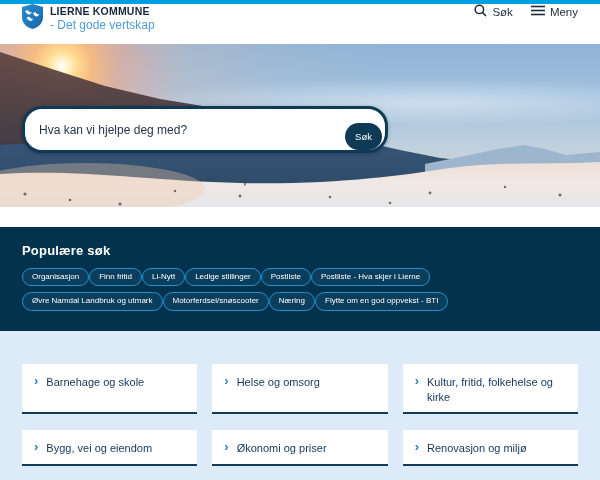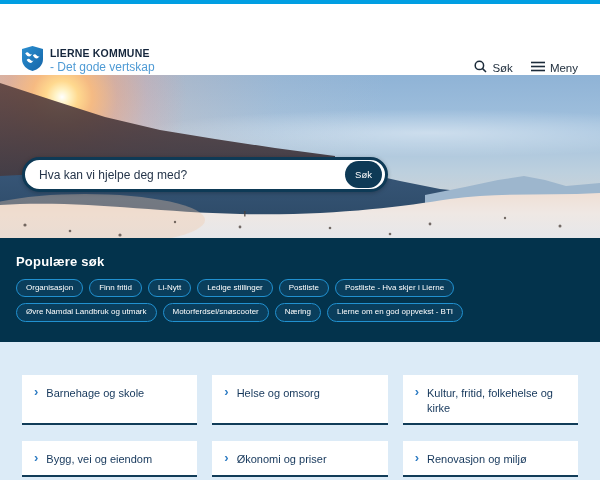--- a/index.html
+++ b/index.html
@@ -1,57 +1,57 @@
 <!DOCTYPE html>
 <html><head>
 <meta charset="utf-8">
 <style>
   * { margin:0; padding:0; box-sizing:border-box; }
   html,body { width:600px; height:480px; overflow:hidden; background:#fff;
               font-family:"Liberation Sans", sans-serif; }
 
   
   .topbar { height:4px; background:#009ee2; }
-  .header { height:40px; background:#fff; display:flex; align-items:flex-end;
-            justify-content:space-between; padding:0 22px;margin-top:31px; }
+  .header { height:40px; background:#fff; display:flex; align-items:flex-start;
+            justify-content:space-between; padding:0 22px; }
   .brand { display:flex; align-items:center; gap:7px; }
   .brand-text .title { font-size:10.5px; font-weight:bold; color:#15263c; letter-spacing:.2px; }
   .brand-text .subtitle { font-size:12px; color:#4f9bd5; margin-top:1px; }
   .hnav { display:flex; align-items:center; gap:18px; }
   .hnav-item { display:flex; align-items:center; gap:5px; font-size:11.5px;
                color:#1c2b3a; cursor:pointer; }
 
   
   .hero { position:relative; height:163px; overflow:hidden;
     background:
       radial-gradient(circle at 62px 22px, #ffffff 0px, #fff3c6 7px, #ffd98f 16px,
         rgba(255,186,120,.85) 30px, rgba(248,160,120,.45) 55px,
         rgba(242,150,140,.2) 85px, rgba(242,150,140,0) 125px),
       radial-gradient(ellipse 420px 34px at 430px 58px, rgba(255,255,255,.45), rgba(255,255,255,0) 70%),
       linear-gradient(100deg, rgba(245,198,162,.55) 0%, rgba(235,195,175,.32) 25%,
         rgba(210,200,198,.12) 45%, rgba(0,0,0,0) 62%),
       linear-gradient(to bottom, #8fb3d6 0%, #a3c2de 35%, #bdd0de 60%, #cfd3d6 80%, #dad9da 100%);
   }
   .hero svg.scene { position:absolute; inset:0; width:100%; height:100%; }
 
-  .searchbar { position:absolute; left:22px; top:62px; width:366px; height:35px;
+  .searchbar { position:absolute; left:22px; top:62px; width:366px; height:47px;
     background:#fff; border:3px solid #0e3a56; border-radius:20px;
-    display:flex; align-items:center; box-shadow:0 1px 4px rgba(0,0,0,.25);margin-top:20px; }
+    display:flex; align-items:flex-end; box-shadow:0 1px 4px rgba(0,0,0,.25); }
   .searchbar input { flex:1; height:100%; border:none; outline:none; background:transparent;
     font-size:12px; color:#1c2b3a; padding:0 8px 0 14px;
     font-family:"Liberation Sans", sans-serif; }
   .searchbar input::placeholder { color:#25354a; opacity:1; }
   .searchbar .go { width:37px; height:27px; margin-right:3px; border:none; border-radius:14px;
     background:#0e3a56; color:#fff; font-size:9.5px; cursor:pointer;
     font-family:"Liberation Sans", sans-serif; }
 
   
-  .popular { background:#03334c; padding:16px 16px 20px; }
+  .popular { background:#03334c; padding:16px 22px 20px;margin-top:20px; }
   .popular h2 { color:#fff; font-size:13px; font-weight:bold; letter-spacing:.2px; }
-  .pill-row { display:flex; flex-wrap:nowrap; gap:6px; margin-top:10px; }
+  .pill-row { display:flex; flex-wrap:nowrap; gap:0; margin-top:10px; }
   .pill-row + .pill-row { margin-top:6px; }
   .pill { border:1.5px solid #2191d0; background:#0a3e5c; color:#fff; font-size:8px;
     padding:3px 9px; border-radius:11px; white-space:nowrap; cursor:pointer;
     font-family:"Liberation Sans", sans-serif; line-height:1.3; }
 
   
   .services { background:#dcebf7; padding:33px 22px 0; height:158px; }
   .card-grid { display:grid; grid-template-columns:repeat(3,1fr); gap:16px 15px; }
   .card { background:#fff; border-bottom:2px solid #113c58; padding:10px 12px 8px;
     display:flex; align-items:flex-start; gap:8px; cursor:pointer; min-height:32px; }
@@ -165,21 +165,21 @@
     <button class="pill">Finn fritid</button>
     <button class="pill">Li-Nytt</button>
     <button class="pill">Ledige stillinger</button>
     <button class="pill">Postliste</button>
     <button class="pill">Postliste - Hva skjer i Lierne</button>
   </div>
   <div class="pill-row">
     <button class="pill">Øvre Namdal Landbruk og utmark</button>
     <button class="pill">Motorferdsel/snøscooter</button>
     <button class="pill">Næring</button>
-    <button class="pill">Lierne om en god oppvekst - BTI</button>
+    <button class="pill">Flytte om en god oppvekst - BTI</button>
   </div>
 </section>
 
 <section class="services">
   <div class="card-grid">
     <div class="card">
       <span class="chev">›</span>
       <span class="lbl">Barnehage og skole</span>
     </div>
     <div class="card">

